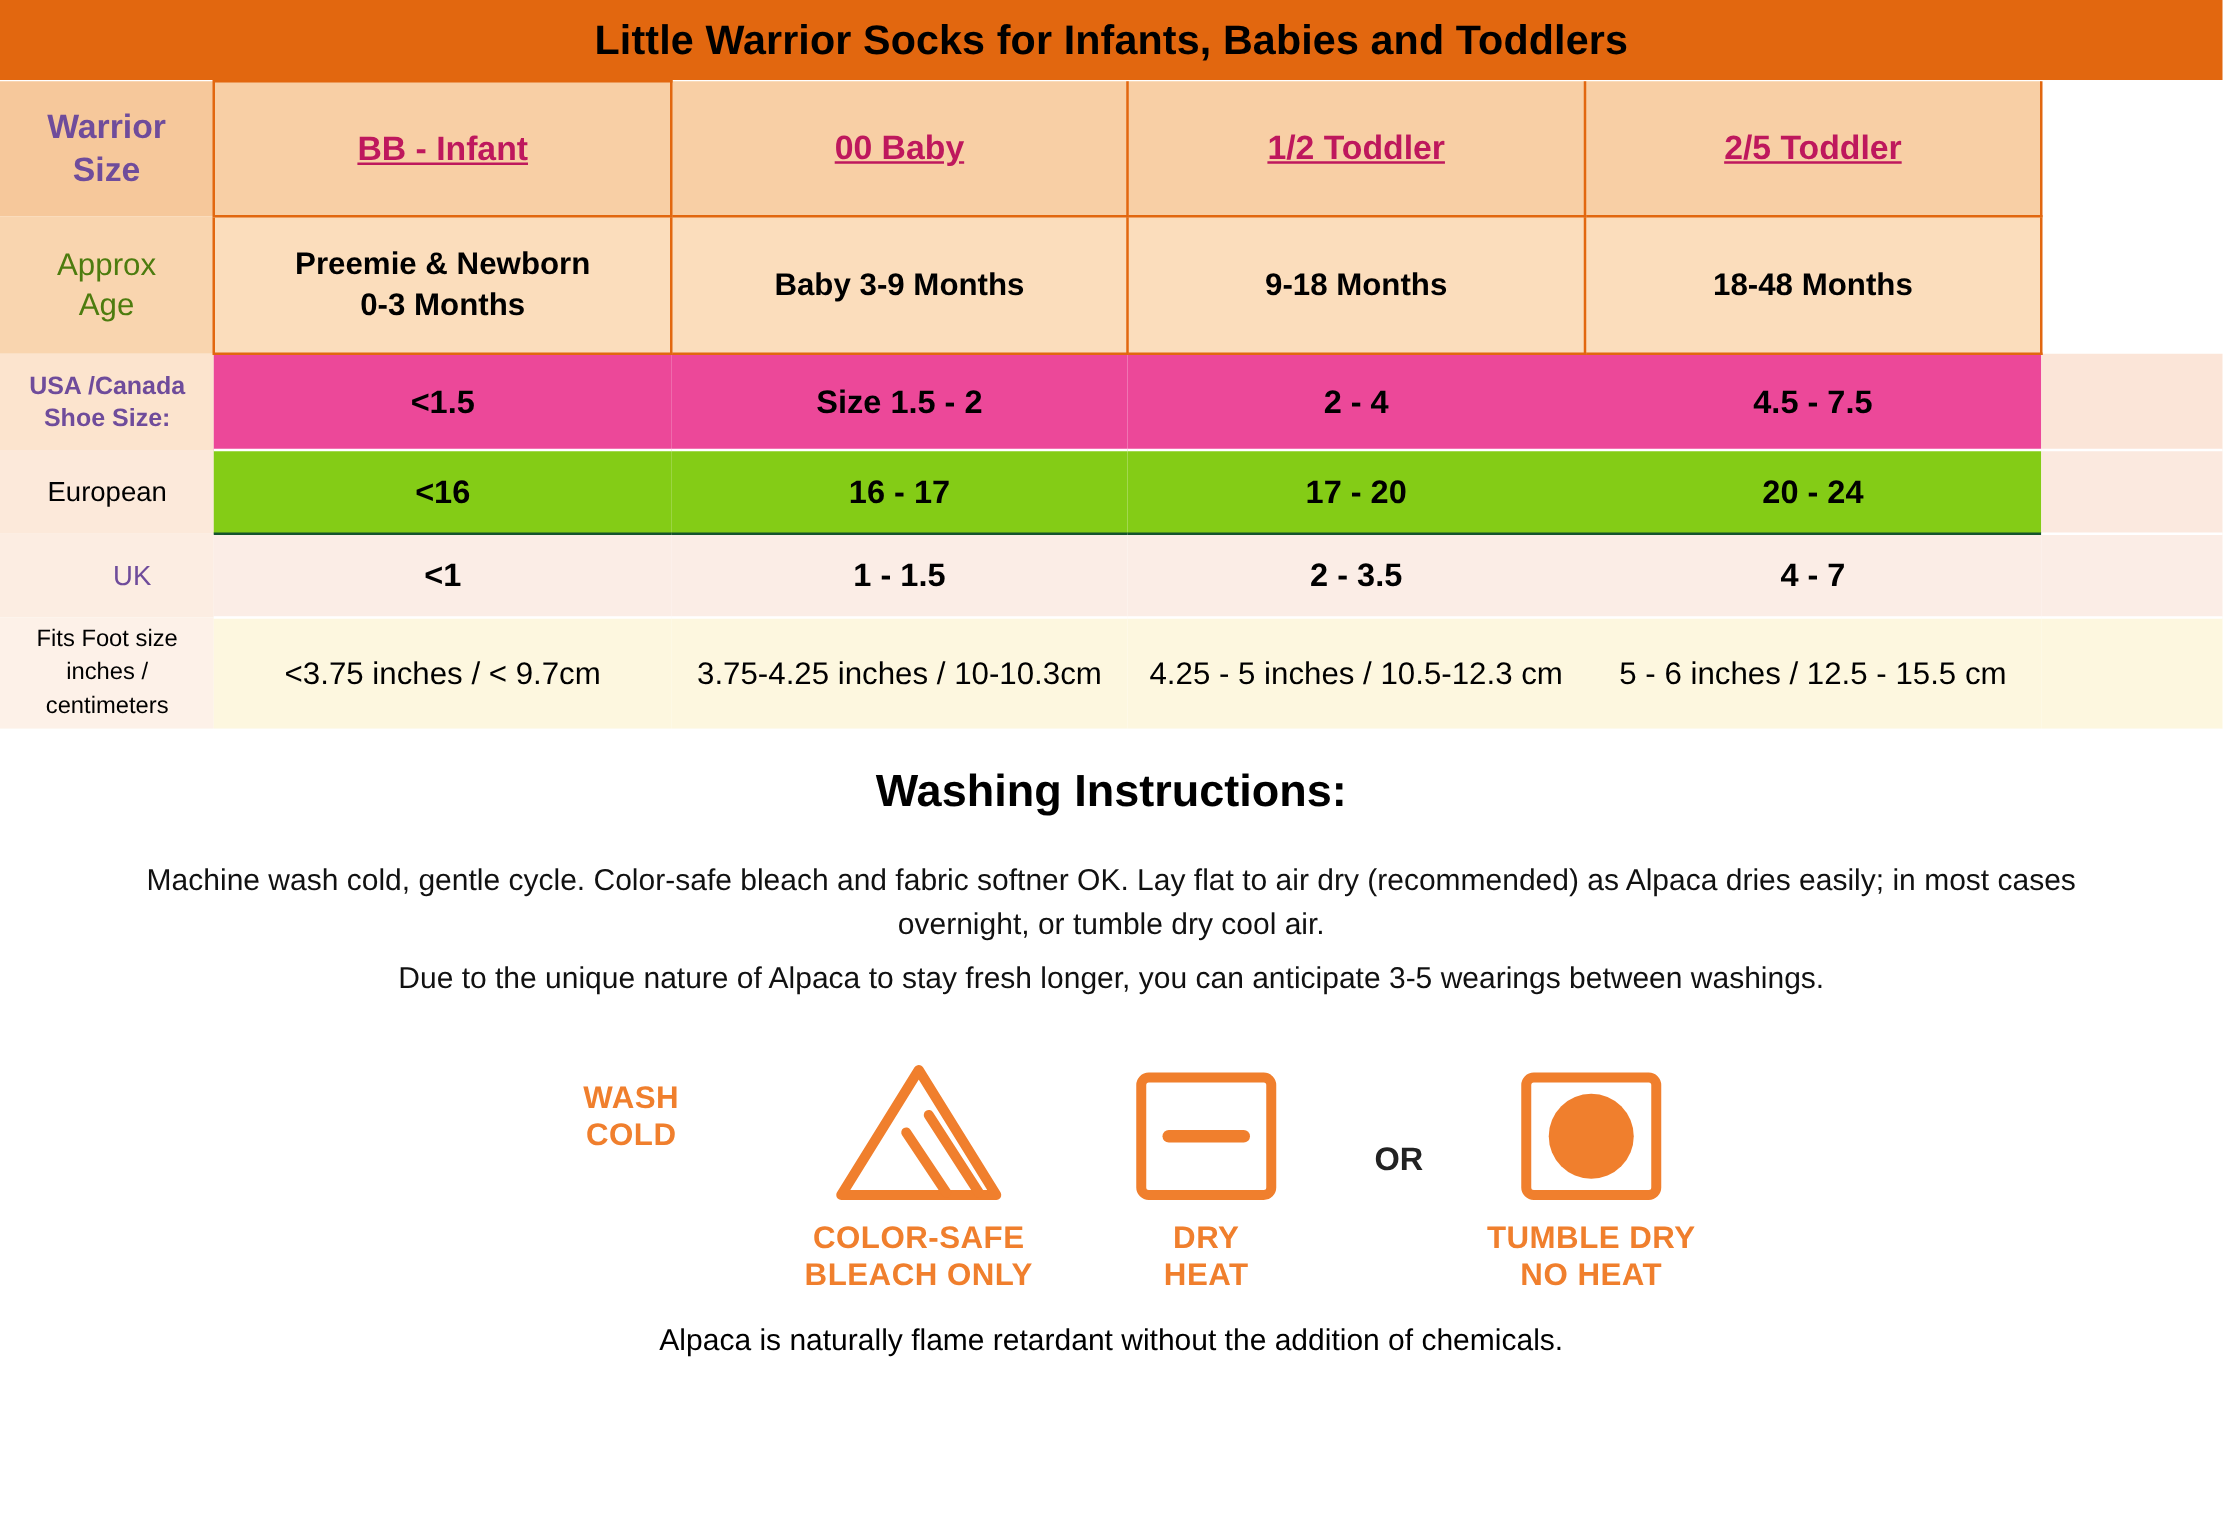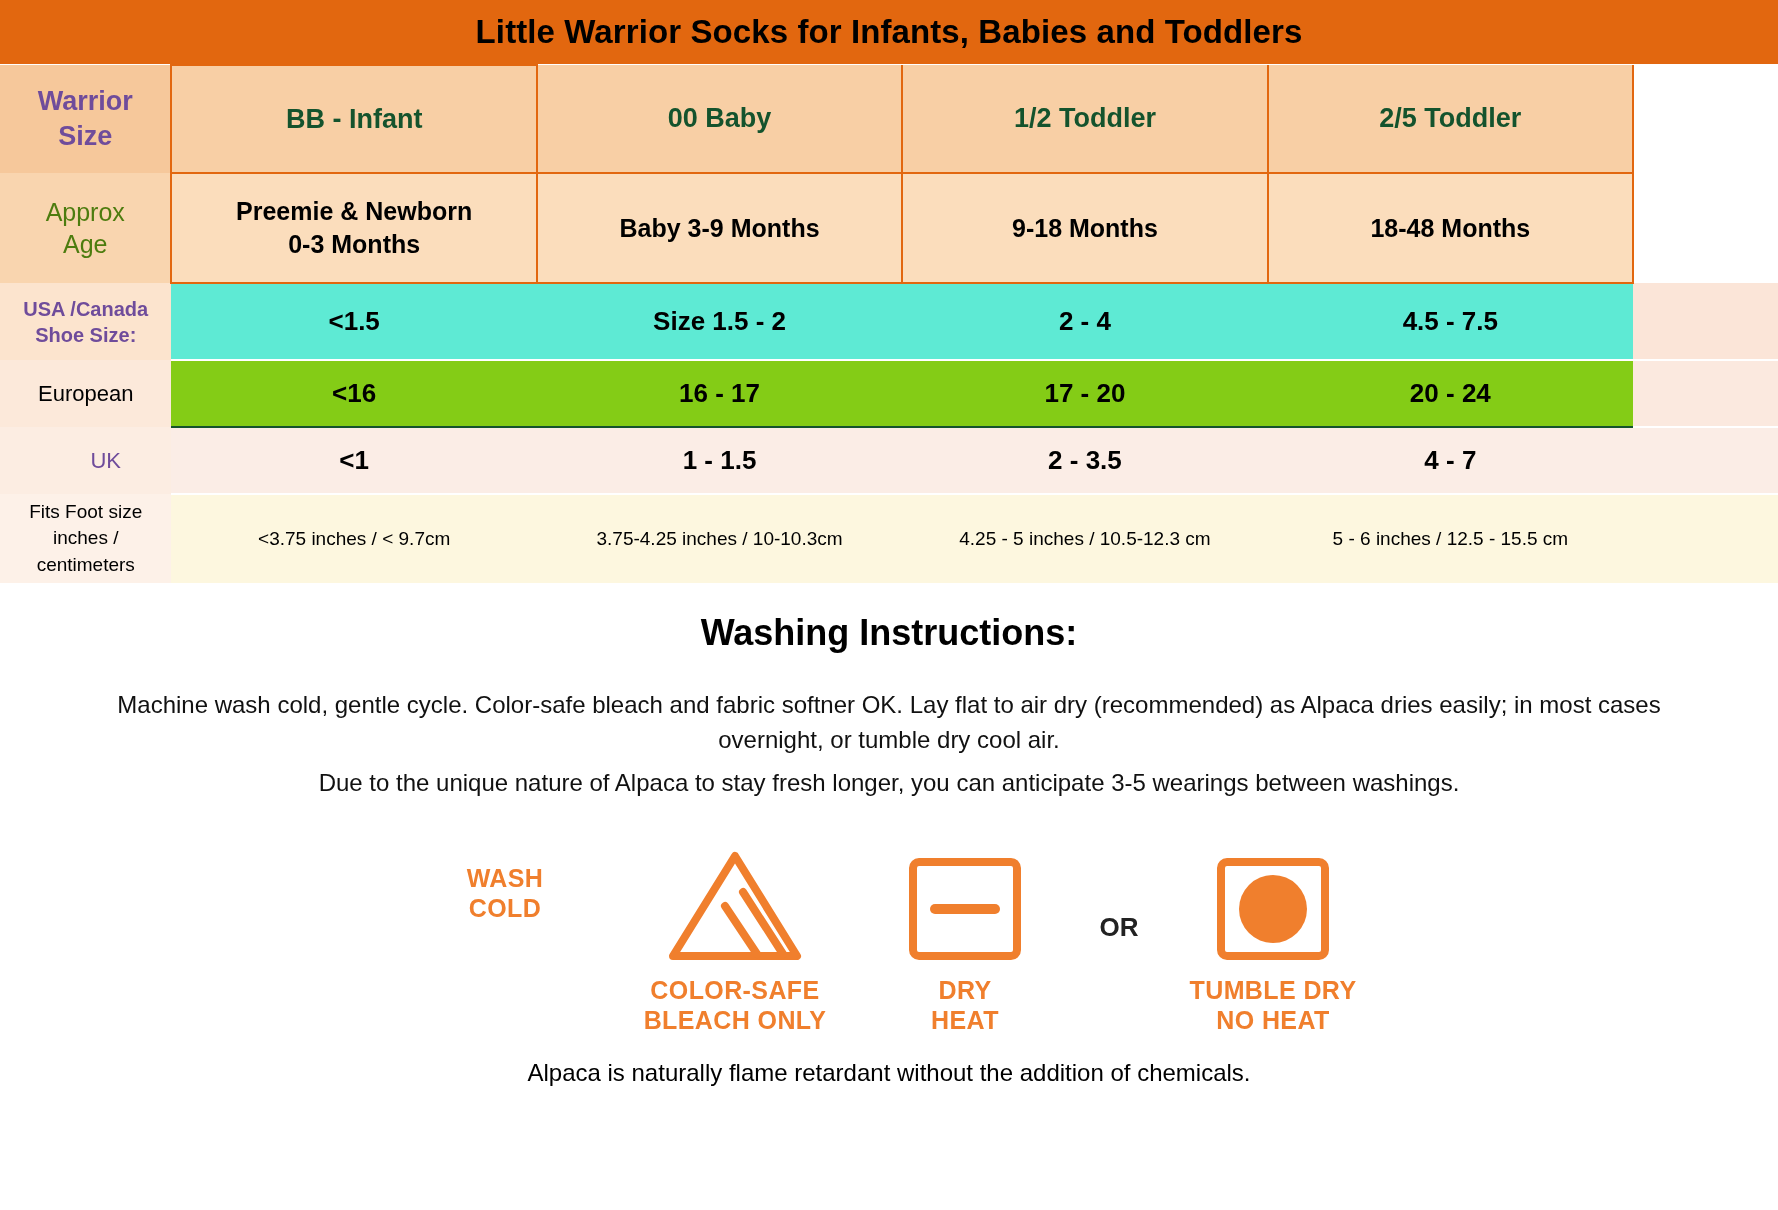--- a/index.html
+++ b/index.html
@@ -56,25 +56,26 @@
   .r1 .lbl {
     background: #F6C89B;
     color: #6F4C9B;
     font-size: 27px;
     font-weight: bold;
     line-height: 1.28;
     border-right: 2px solid #E2670F;
   }
   .r1 .val {
     background: #F8CFA5;
-    color: #14532d;
+    color: #be185d;
     font-size: 27px;
     font-weight: bold;
     border-right: 2px solid #E2670F;
     border-bottom: 2px solid #E2670F;
+    text-decoration: underline;
   }
   .r1 .val.first { border-left: 2px solid #E2670F; border-top: 2px solid #E2670F;}
   .r1 .tail { background: #ffffff; }
 
   
   .r2 td { height: 108px; }
   .r2 .lbl {
     background: #F9D5AF;
     color: #4d7c0f;
     font-size: 25px;
@@ -96,21 +97,21 @@
   
   .r3 td { height: 75px; }
   .r3 .lbl {
     background: #FCE4CE;
     color: #6F4C9B;
     font-size: 20px;
     font-weight: bold;
     line-height: 1.3;
   }
   .r3 .val {
-    background: #5eead4;
+    background: #ec4899;
     font-size: 26px;
     font-weight: bold;
     border-bottom: 2px solid #ffffff;
   }
   .r3 .tail { background: #FBE5D8; border-bottom: 2px solid #ffffff;}
 
   
   .r4 td { height: 65px; }
   .r4 .lbl {
     background: #FCE9DA;
@@ -144,21 +145,21 @@
   
   .r6 td { height: 88px; }
   .r6 .lbl {
     background: #FDF1E8;
     color: #000000;
     font-size: 19px;
     line-height: 1.38;
   }
   .r6 .val {
     background: #FDF7DF;
-    font-size: 19px;
+    font-size: 25px;
     color: #000000;
   }
   .r6 .tail { background: #FDF7DF; }
 
   
   .table-bottom-rule {
     height: 3px;
     background: #ffffff;
   }
 

